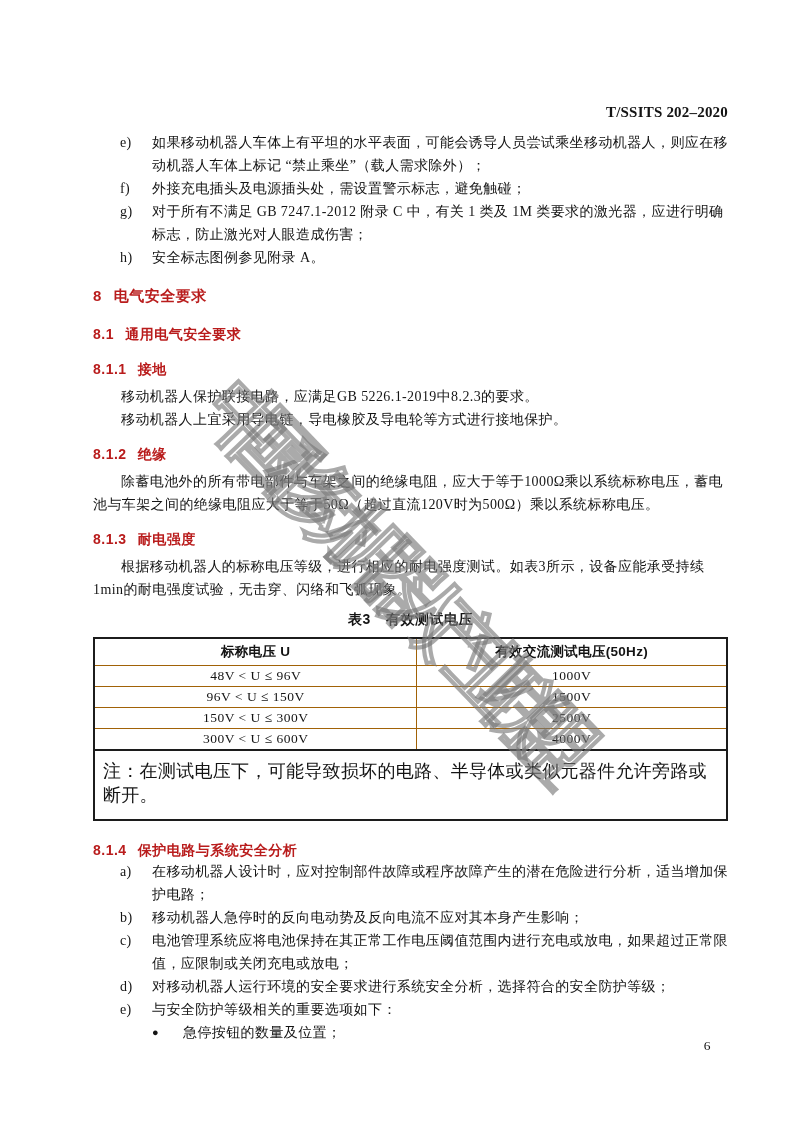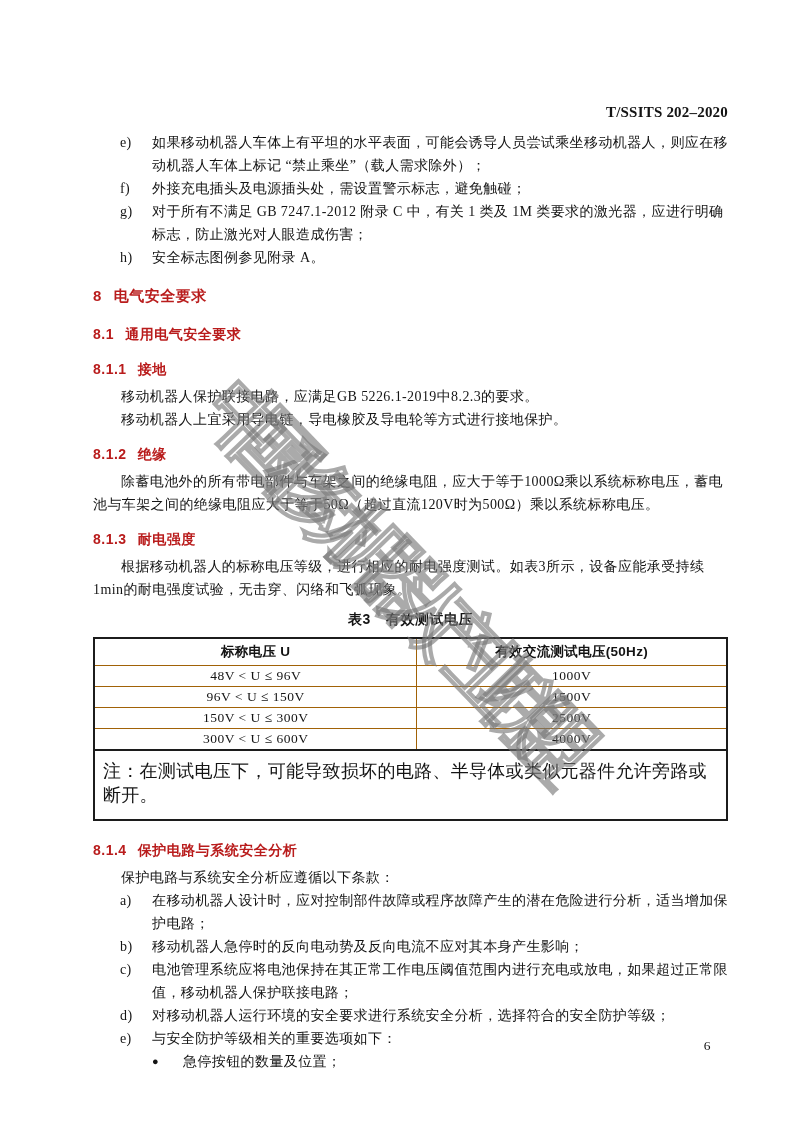--- a/index.html
+++ b/index.html
@@ -164,36 +164,33 @@
       </tr>
       <tr>
         <td class="note-cell" colspan="2">注：在测试电压下，可能导致损坏的电路、半导体或类似元器件允许旁路或断开。</td>
       </tr>
     </tbody>
   </table>
 
   <div class="sec-h h814">
     <span class="num">8.1.4</span><span>保护电路与系统安全分析</span>
   </div>
-  <div class="pgroup">
-    <p class="para">保护电路与系统安全分析应遵循以下条款：</p>
-  </div>
 
   <div class="hlist">
     <div class="li">
       <span class="li-label">a)</span>
       <div class="li-text">在移动机器人设计时，应对控制部件故障或程序故障产生的潜在危险进行分析，适当增加保护电路；</div>
     </div>
     <div class="li">
       <span class="li-label">b)</span>
       <div class="li-text">移动机器人急停时的反向电动势及反向电流不应对其本身产生影响；</div>
     </div>
     <div class="li">
       <span class="li-label">c)</span>
-      <div class="li-text">电池管理系统应将电池保持在其正常工作电压阈值范围内进行充电或放电，如果超过正常限值，移动机器人保护联接电路；</div>
+      <div class="li-text">电池管理系统应将电池保持在其正常工作电压阈值范围内进行充电或放电，如果超过正常限值，应限制或关闭充电或放电；</div>
     </div>
     <div class="li">
       <span class="li-label">d)</span>
       <div class="li-text">对移动机器人运行环境的安全要求进行系统安全分析，选择符合的安全防护等级；</div>
     </div>
     <div class="li">
       <span class="li-label">e)</span>
       <div class="li-text">与安全防护等级相关的重要选项如下：</div>
     </div>
     <div class="li bullet">

